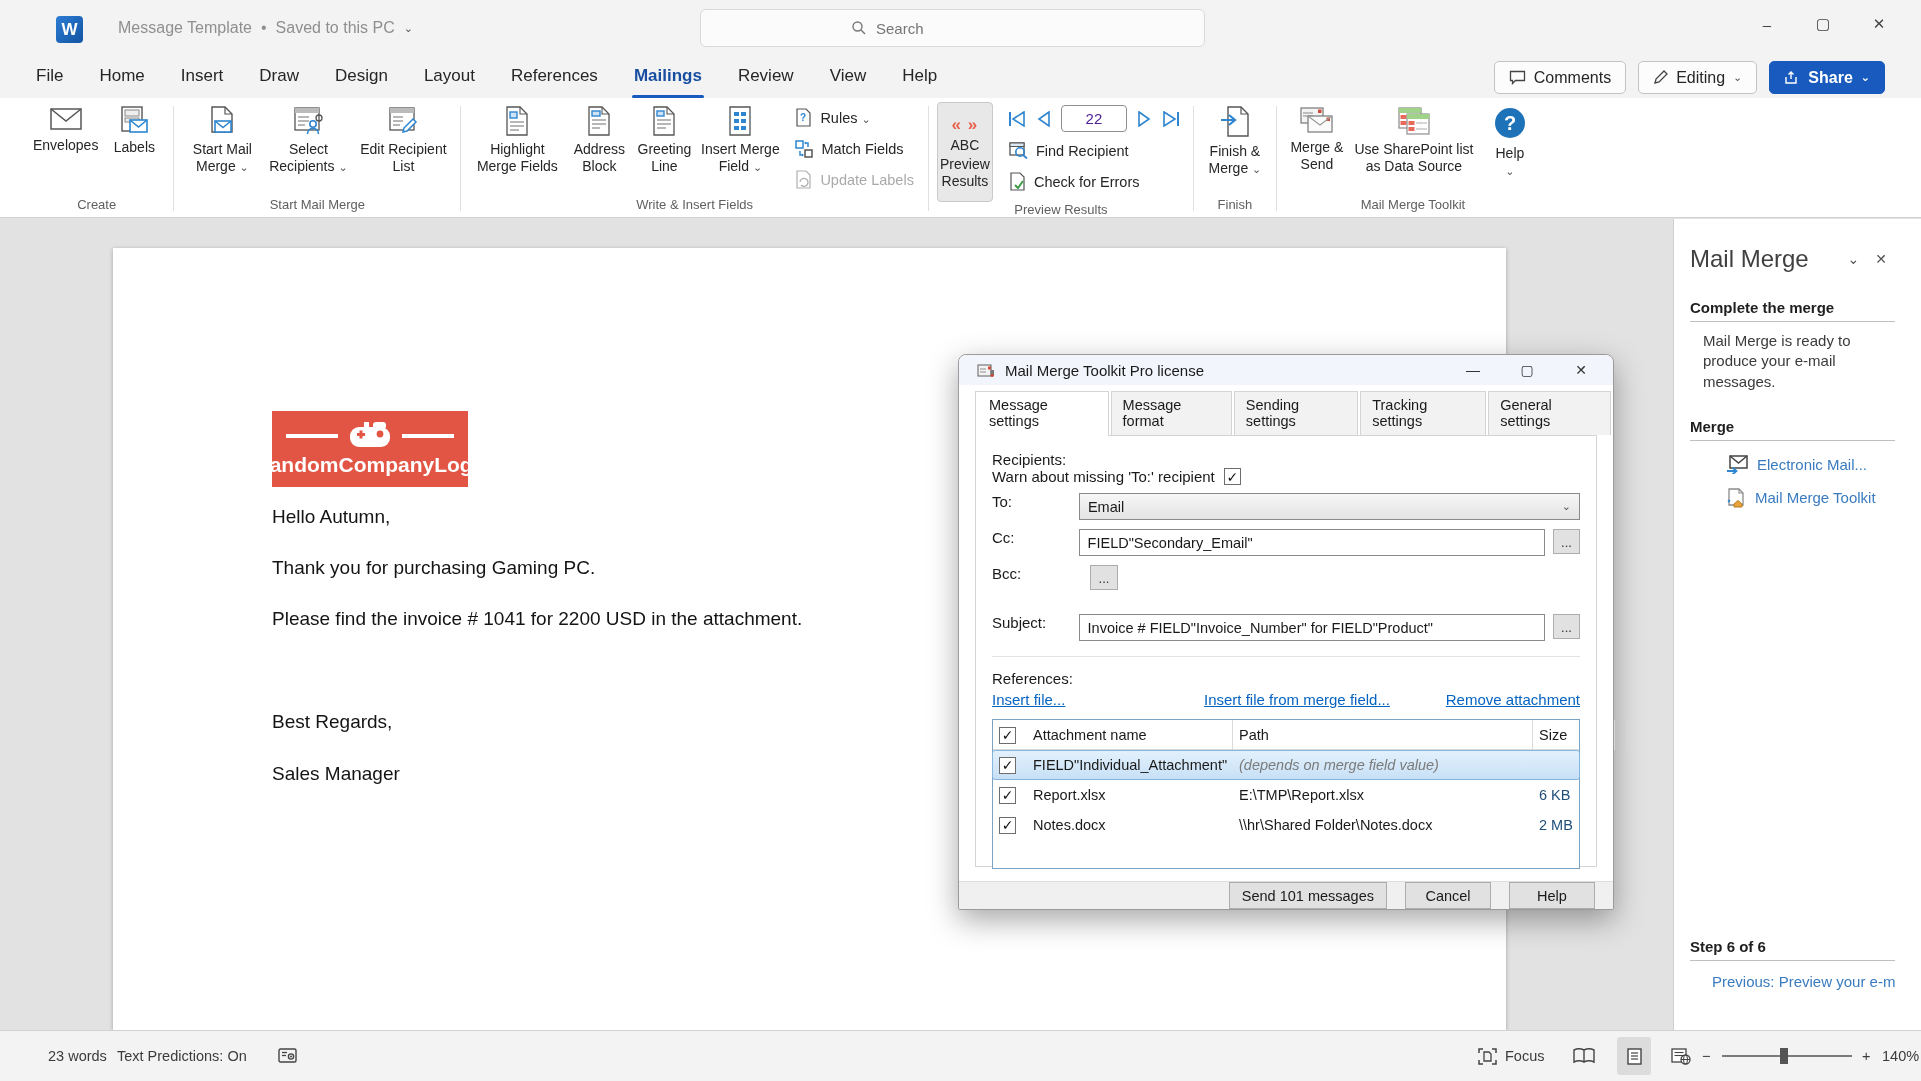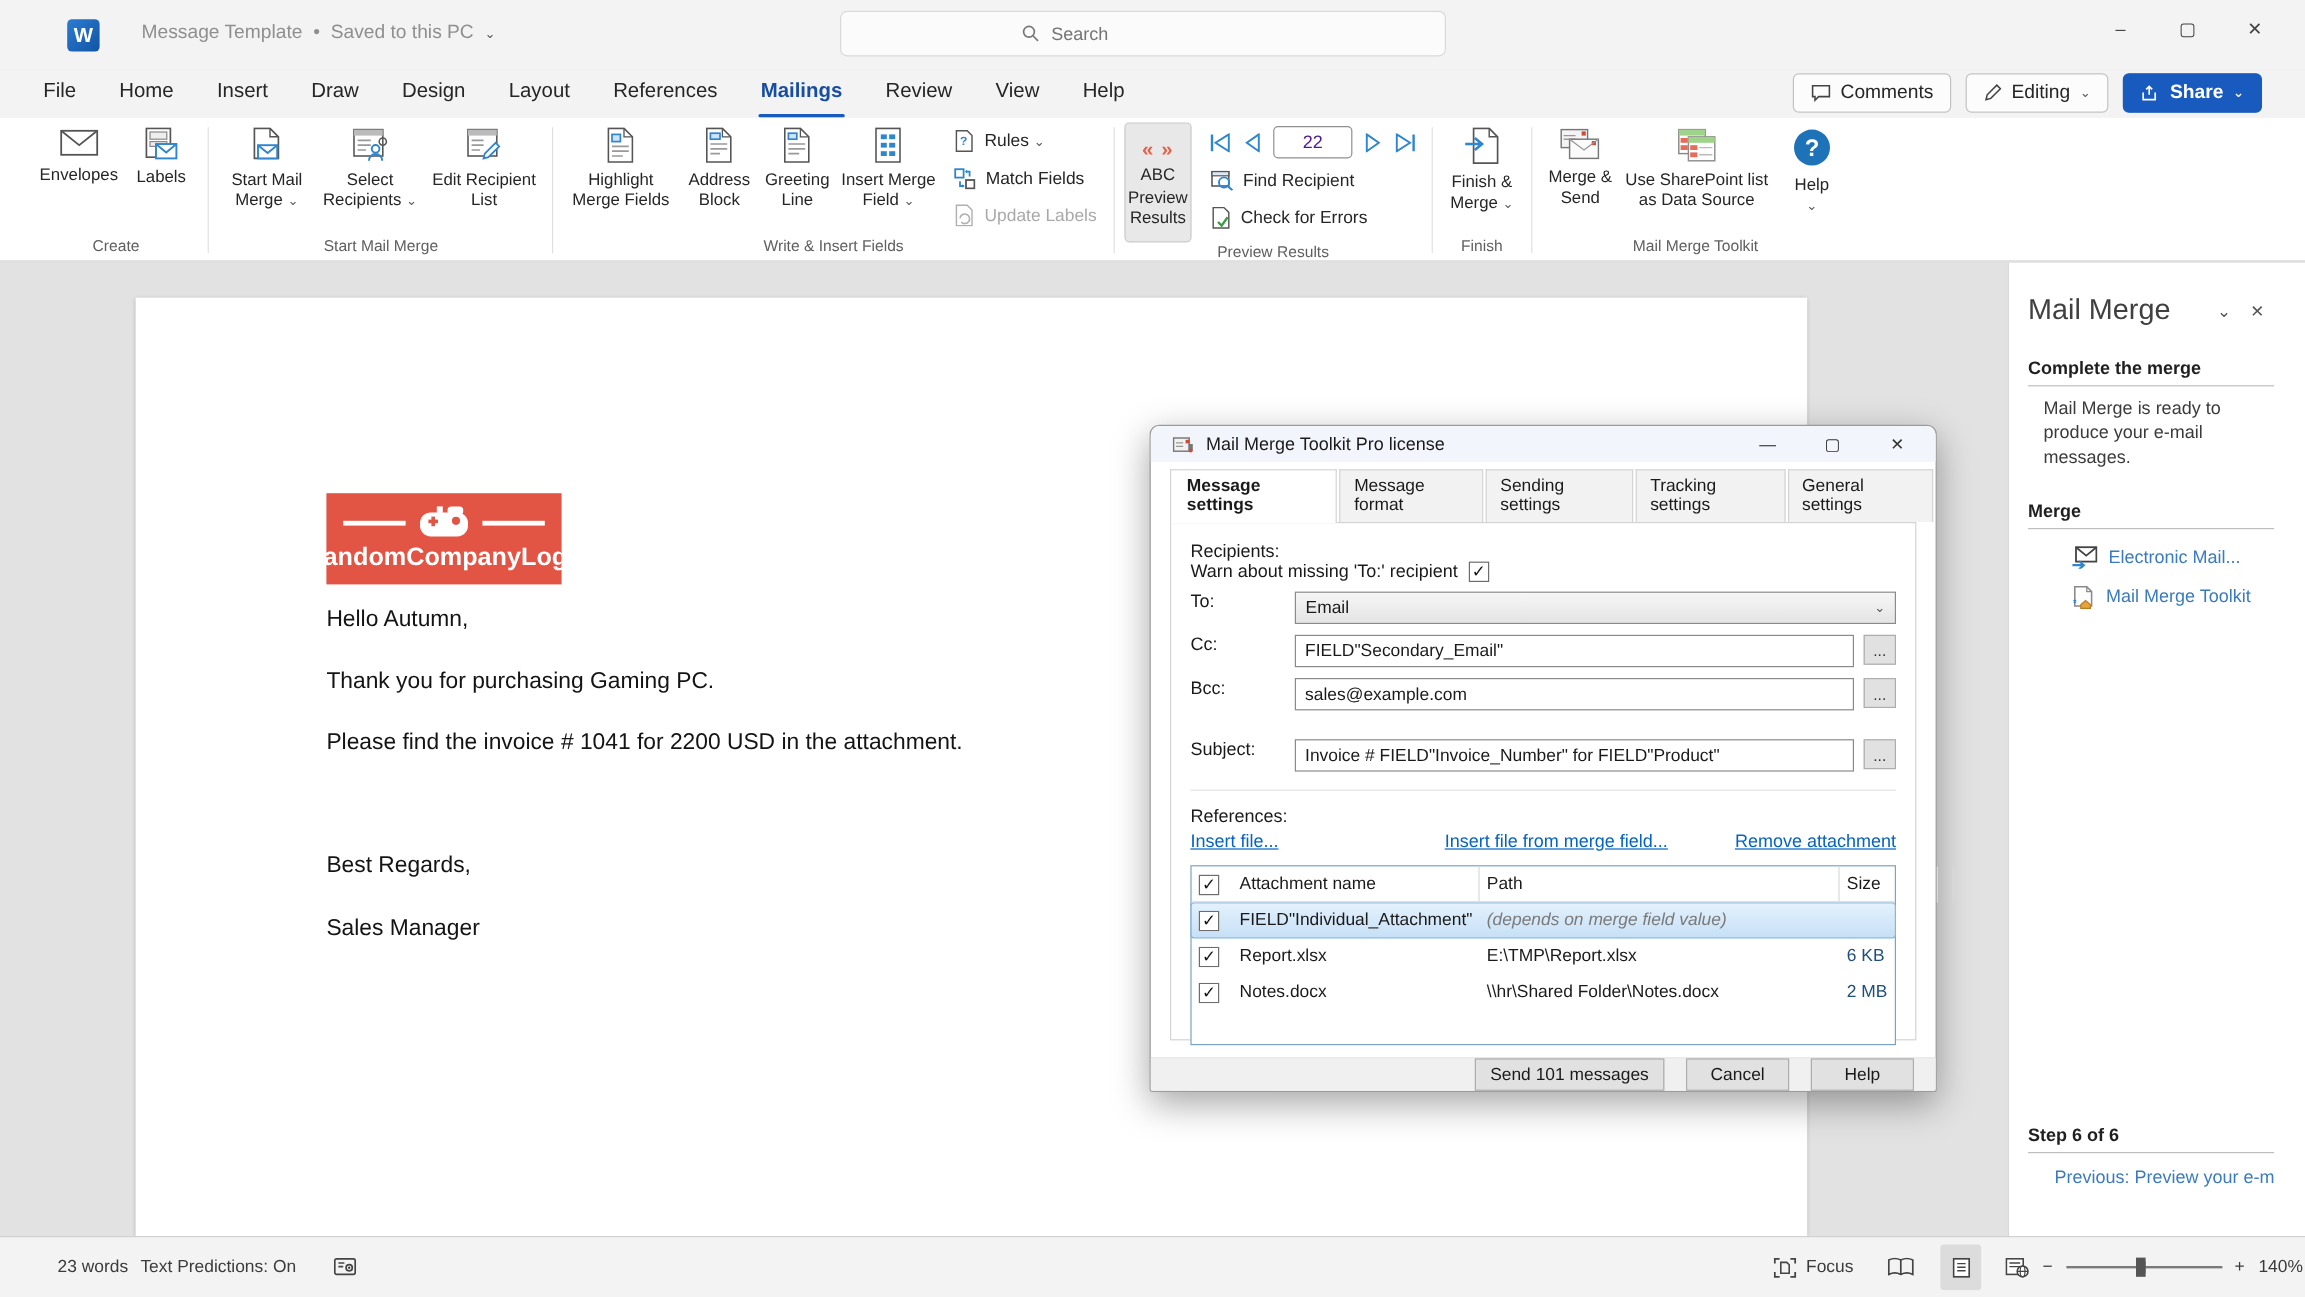--- a/index.html
+++ b/index.html
@@ -73,21 +73,21 @@
   .dialog { position:absolute; left:958px; top:354px; width:656px; height:556px; background:#fff;
     border:1px solid #9b9b9b; border-radius:8px 8px 2px 2px; box-shadow:0 10px 30px rgba(0,0,0,.35);
     display:flex; flex-direction:column; }
   .dlg-title { height:34px; background:#f2f5fb; border-radius:8px 8px 0 0; display:flex; align-items:center;
     padding:0 10px 0 18px; gap:10px; font-size:15px; color:#1a1a1a; }
   .dlg-title .sp { flex:1; }
   .dlg-ctl { width:44px; height:30px; display:flex; align-items:center; justify-content:center; color:#333; font-size:14px; }
   .dlg-tabs { display:flex; padding:6px 0 0 16px; position:relative; z-index:2; }
   .dlg-tab { border:1px solid #d4d4d4; border-bottom:none; background:#f2f2f2; font-size:14.5px; color:#1a1a1a;
     padding:5px 11px 6px; margin-right:2px; }
-  .dlg-tab.active { background:#fff; font-weight:bold; padding:5px 13px 7px; margin-bottom:-1px; }
+  .dlg-tab.active { background:#fff; font-weight:normal; padding:5px 13px 7px; margin-bottom:-1px; }
   .dlg-body { margin:0 16px; border:1px solid #d4d4d4; background:#fff; flex:0 0 auto; height:432px;
     padding:15px 16px 0 16px; font-size:15px; color:#1a1a1a; position:relative; }
   .frow { display:flex; margin-bottom:9px; }
   .flabel { width:90px; font-size:15px; color:#1a1a1a; }
   .combo { width:518px; height:27px; border:1px solid #8a8a8a; background:linear-gradient(#f6f6f6,#e4e4e4);
     display:flex; align-items:center; padding:0 8px; font-size:14.5px; }
   .combo .sp { flex:1; }
   .tinput { width:484px; height:27px; border:1px solid #8a8a8a; background:#fff; display:flex;
     align-items:center; padding:0 8px; font-size:14.5px; }
   .browse { width:28px; height:25px; margin-left:8px; border:1px solid #adadad; background:#e1e1e1;
@@ -536,23 +536,20 @@
       </div>
       <div class="frow">
         <span class="flabel">Cc:</span>
         <div class="tinput">
             <span>FIELD"Secondary_Email"</span>
           </div>
         <div class="browse">...</div>
       </div>
       <div class="frow" style="margin-bottom:24px">
         <span class="flabel">Bcc:</span>
-        <div class="tinput">
-            <span>sales@example.com</span>
-          </div>
         <div class="browse">...</div>
       </div>
       <div class="frow">
         <span class="flabel">Subject:</span>
         <div class="tinput">
             <span>Invoice # FIELD"Invoice_Number" for FIELD"Product"</span>
           </div>
         <div class="browse">...</div>
       </div>
       <hr class="dlg-hr">

